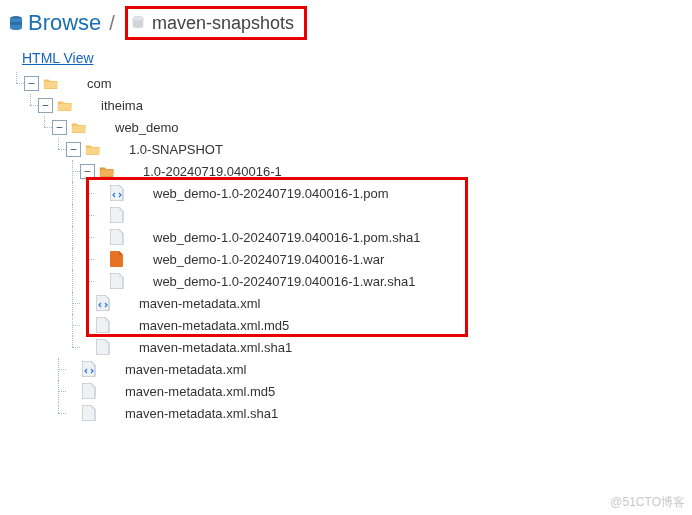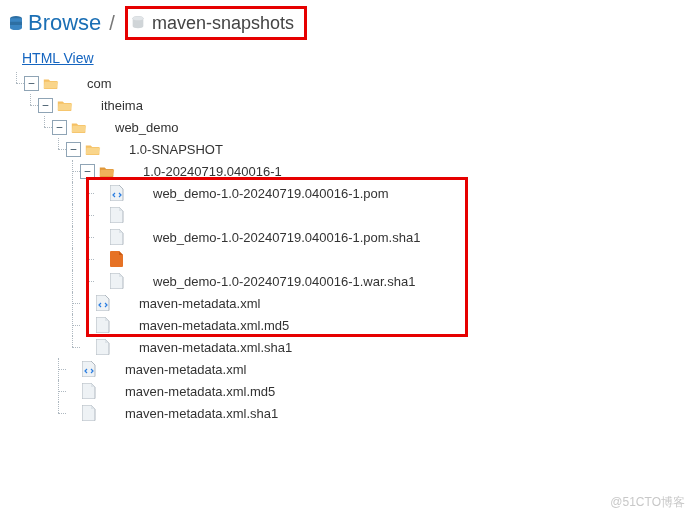--- a/index.html
+++ b/index.html
@@ -289,20 +289,21 @@
       <span class="elbow none"></span>
       <span class="elbow pass"></span>
       <span class="elbow full"></span>
       <span class="toggle-spacer"></span>
     <span class="ic">
         <svg class="file-generic" viewBox="0 0 14 16">
           <path d="M1 0h8l4 4v11a1 1 0 0 1-1 1H1a1 1 0 0 1-1-1V1a1 1 0 0 1 1-1z" fill="#e67225"></path>
           <path d="M9 0v4h4" fill="#c95a12"></path>
         </svg>
       </span>
+    <span class="label">web_demo-1.0-20240719.040016-1.war</span>
   </div>
     <div class="row">
     <span class="elbow none"></span>
       <span class="elbow none"></span>
       <span class="elbow none"></span>
       <span class="elbow none"></span>
       <span class="elbow pass"></span>
       <span class="elbow end"></span>
       <span class="toggle-spacer"></span>
     <span class="ic">

